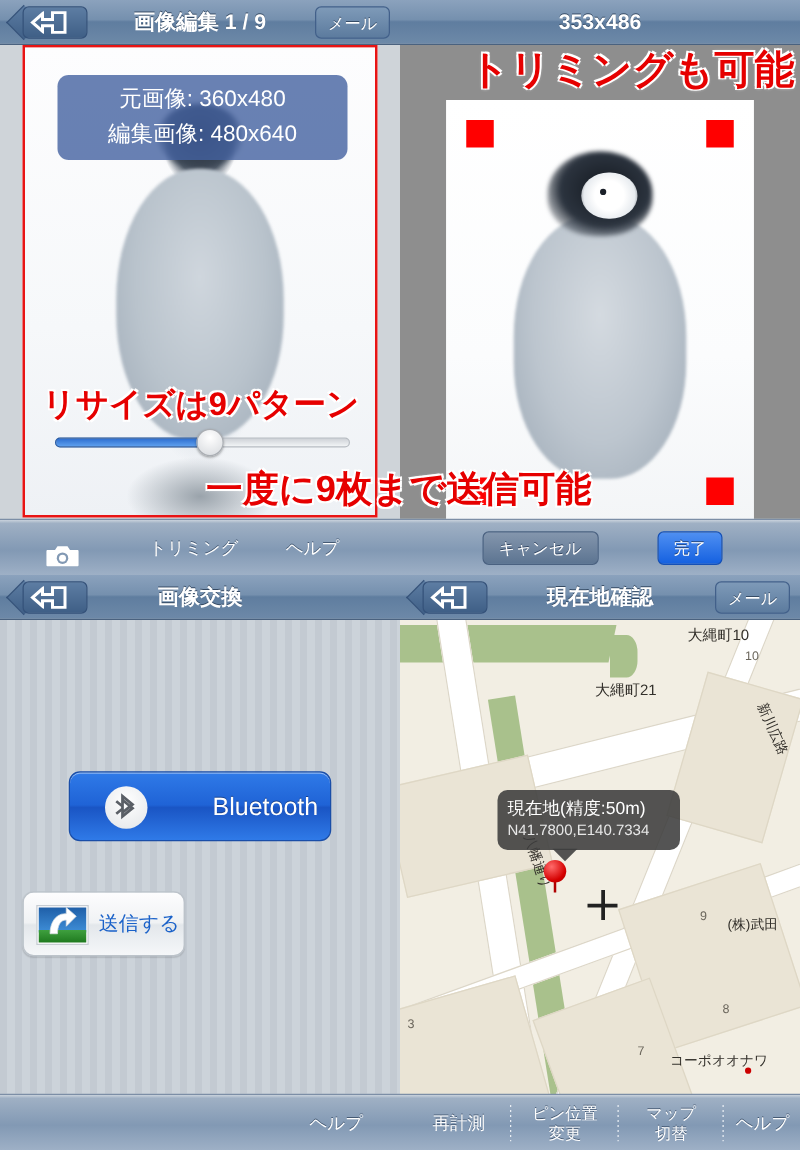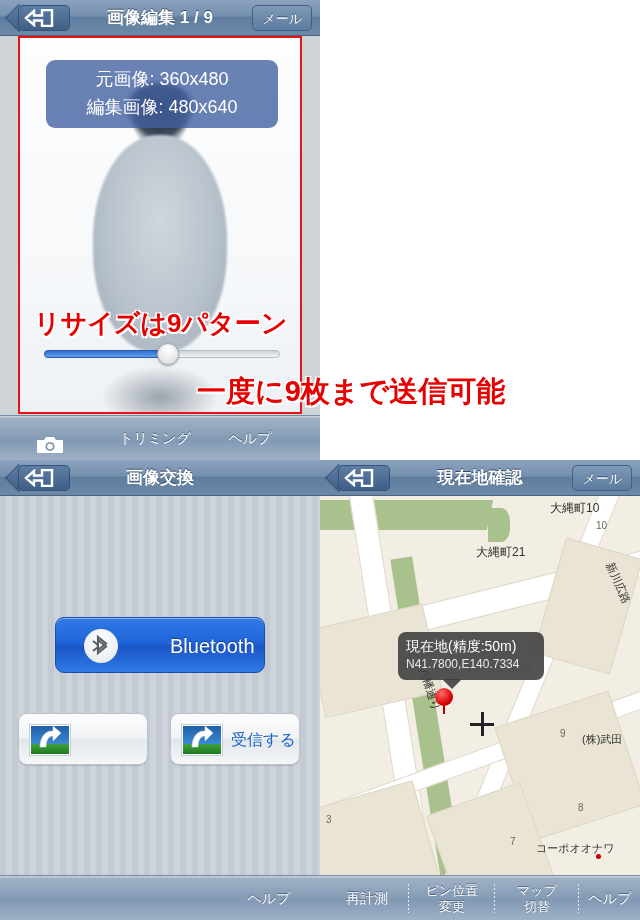--- a/index.html
+++ b/index.html
@@ -186,22 +186,49 @@
           <path d="M1 5 h6 l2-3 h8 l2 3 h6 a1 1 0 0 1 1 1 v11 a1 1 0 0 1 -1 1 h-24 a1 1 0 0 1 -1 -1 v-11 a1 1 0 0 1 1 -1 z" fill="#ffffff"></path>
           <circle cx="13" cy="11.5" r="4.6" fill="#8299b4"></circle>
           <circle cx="13" cy="11.5" r="2.8" fill="#ffffff"></circle>
         </svg>
       </div>
       <div class="tb-item" style="left:105px;width:100px;">トリミング</div>
       <div class="tb-item" style="left:215px;width:70px;">ヘルプ</div>
     </div>
   </div>
 
-
-  <div class="anno" style="left:165px;top:372px;font-size:29px;z-index:40;margin-left:32px;">一度に9枚まで送信可能</div>
+  <div class="panel p-tr">
+    <div class="navbar">
+      <div class="navtitle">353x486</div>
+    </div>
+
+    <div class="cropbg">
+      <div class="cropwhite">
+        <div class="cropphoto">
+          <div class="body"></div>
+            <div class="head"></div>
+            <div class="face"></div>
+            <div class="eye"></div>
+        </div>
+        <div class="handle" style="left:16px;top:16px;"></div>
+        <div class="handle" style="right:16px;top:16px;"></div>
+        <div class="handle" style="left:16px;bottom:16px;"></div>
+        <div class="handle" style="right:16px;bottom:16px;"></div>
+      </div>
+    </div>
+
+    <div class="anno" style="left:55px;top:34px;font-size:32px;">トリミングも可能</div>
+
+    <div class="toolbar">
+      <div class="tb-btn gray" style="left:66px;">キャンセル</div>
+      <div class="tb-btn blue" style="left:206px;">完了</div>
+    </div>
+  </div>
+
+  <div class="anno" style="left:165px;top:372px;font-size:29px;z-index:40;">一度に9枚まで送信可能</div>
 
   <div class="panel p-bl">
     <div class="bgstripe"></div>
     <div class="navbar">
       <div class="backbtn">
         <div class="tip"></div>
           <div class="shape"></div>
         <svg width="34" height="18" viewBox="0 0 34 18">
           <path d="M12 2 L4 9 L12 16 L12 11.5 L20 11.5 L20 17 L30 17 L30 1 L20 1 L20 6.5 L12 6.5 Z" fill="none" stroke="#ffffff" stroke-width="2.4"></path>
         </svg>
@@ -220,32 +247,23 @@
     </div>
 
     <div class="sbtn" style="left:18px;">
       <div class="thumb">
         <div class="sky"></div>
           <div class="grass"></div>
         <svg width="40" height="30" viewBox="0 0 40 30" style="position:absolute;left:0;top:0;">
           <path d="M22 6 C14 6 10 14 10 22 L16 22 C16 16 18 11 23 11 L23 16 L31 8 L23 1 L23 6 Z" fill="#ffffff" stroke="#d8dde2" stroke-width=".6"></path>
         </svg>
       </div>
-    </div>
-
-    <div class="sbtn" style="left:170px;">
-      <div class="thumb">
-        <div class="sky"></div>
-          <div class="grass"></div>
-        <svg width="40" height="30" viewBox="0 0 40 30" style="position:absolute;left:0;top:0;">
-          <path d="M22 6 C14 6 10 14 10 22 L16 22 C16 16 18 11 23 11 L23 16 L31 8 L23 1 L23 6 Z" fill="#ffffff" stroke="#d8dde2" stroke-width=".6"></path>
-        </svg>
-      </div>
-      <div class="lbl">受信する</div>
-    </div>
+      <div class="lbl">送信する</div>
+    </div>
+
 
     <div class="toolbar">
       <div class="tb-item" style="right:16px;width:70px;">ヘルプ</div>
     </div>
   </div>
 
   <div class="panel p-br">
     <div class="map">
 
       <div class="mgreen" style="left:-10px;top:4px;width:180px;height:30px;transform:skewX(-12deg);"></div>

